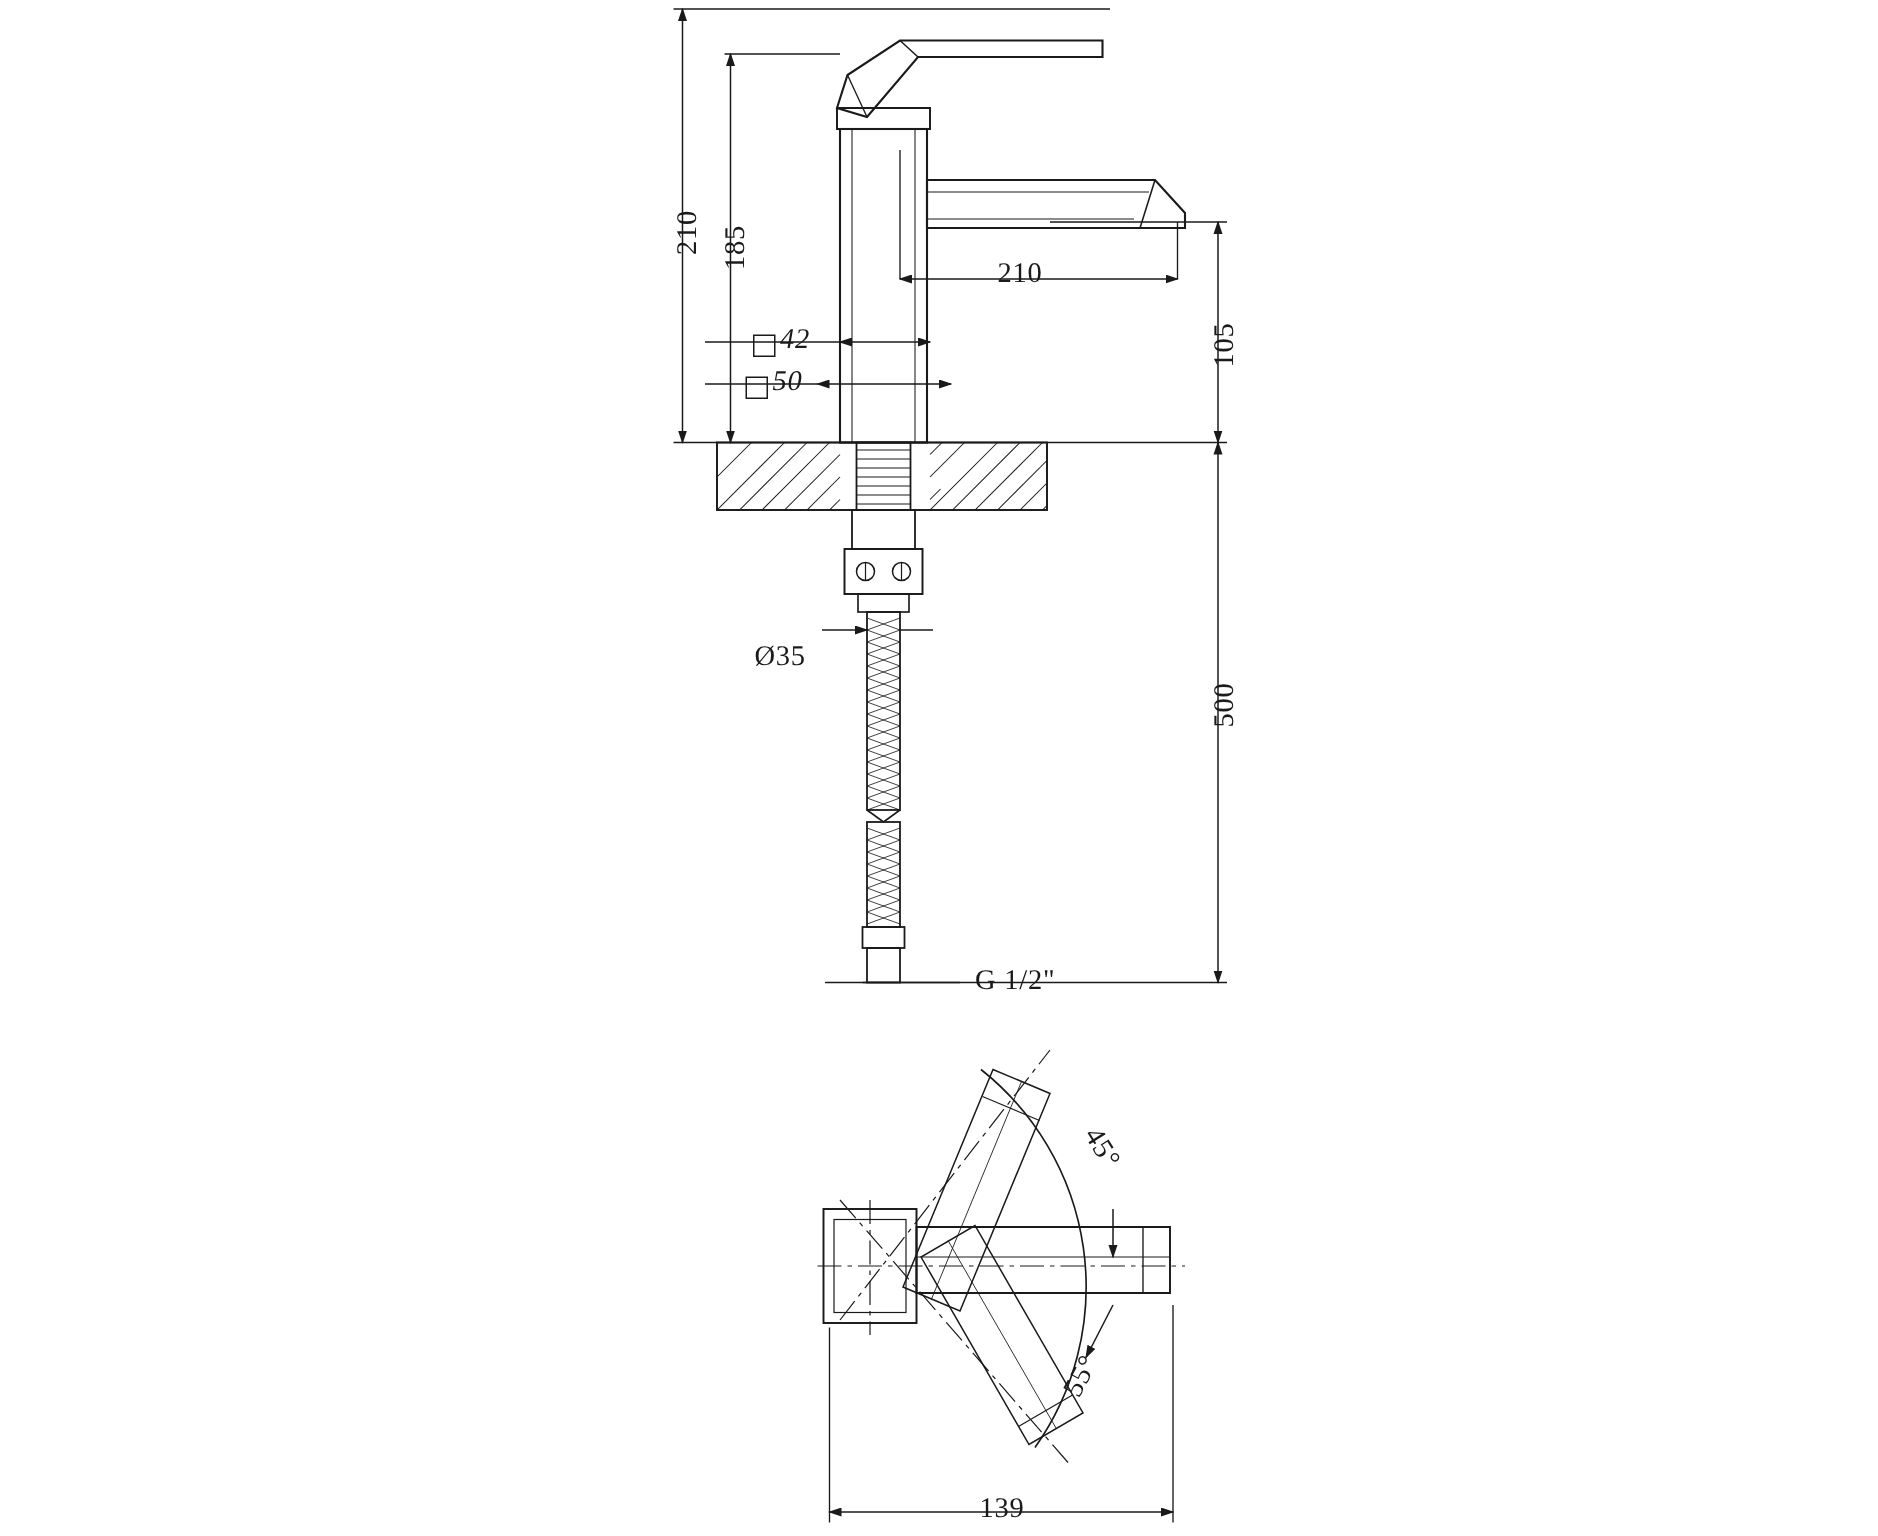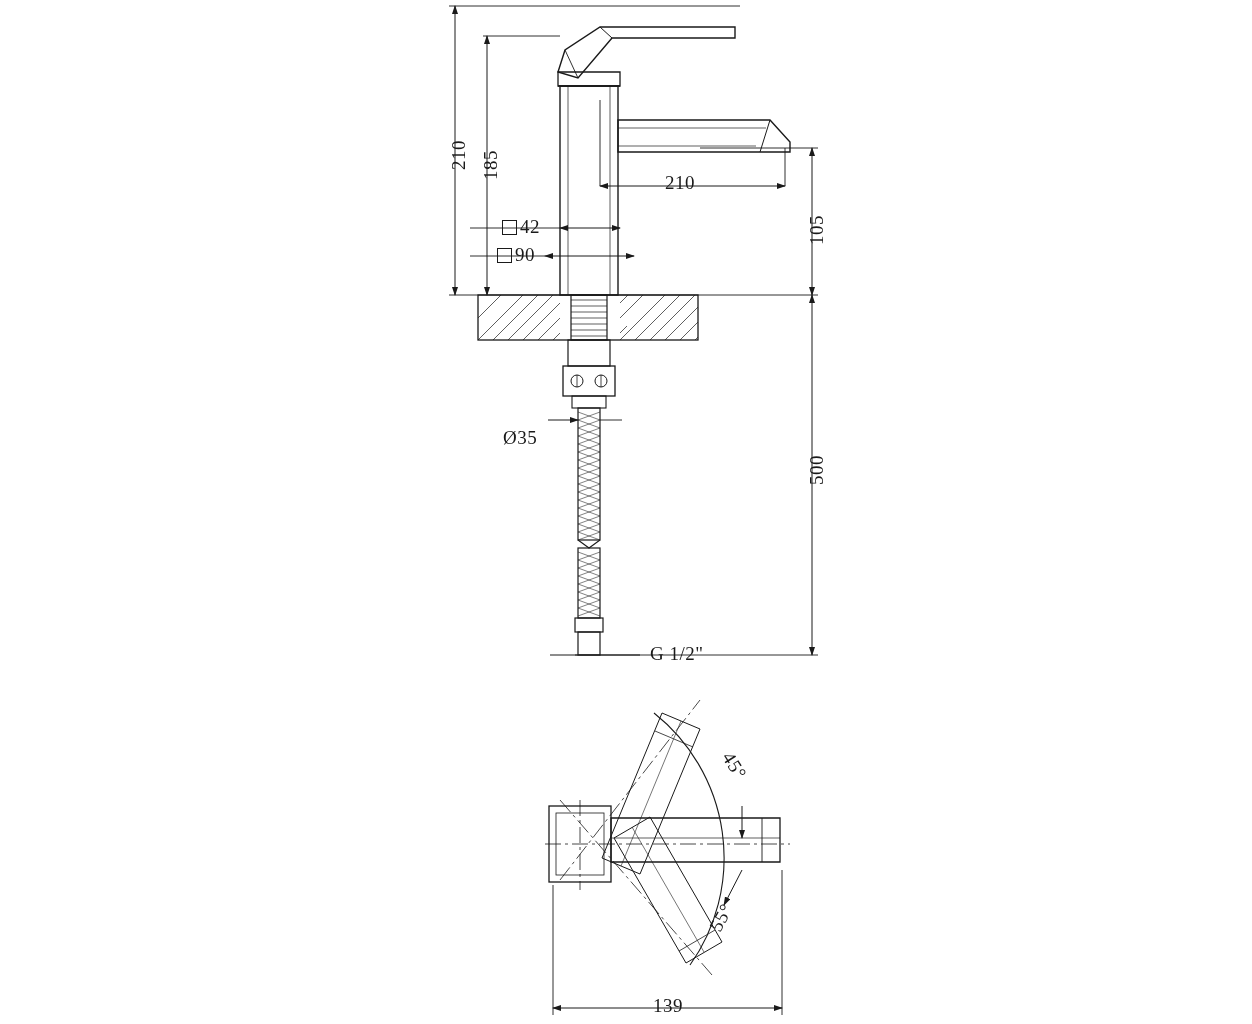--- a/index.html
+++ b/index.html
@@ -46,21 +46,21 @@
     transform-origin: left top;
   }
   .sq-glyph {
     display: inline-block;
     width: 13px;
     height: 13px;
     border: 1.6px solid #1a1a1a;
     margin-right: 3px;
     vertical-align: -1px;
   }
-  .lbl-row { display: flex; align-items: center; }
+  .lbl-row { display: flex; align-items: flex-end; font-style: italic; }
 </style>
 </head>
 <body>
 
 <div id="stage">
 
   <svg id="drawing" viewBox="0 0 1252 1024">
     <g stroke="#1a1a1a" fill="none" stroke-width="1.3">
 
       <g stroke-width="0.9">
@@ -274,21 +274,21 @@
 
   <div class="dim-label" style="left:665px; top:172px;">210</div>
 
   <div class="dim-label lbl-row" style="left:502px; top:216px;">
     <span class="sq-glyph"></span>
     <span>42</span>
   </div>
 
   <div class="dim-label lbl-row" style="left:497px; top:244px;">
     <span class="sq-glyph"></span>
-    <span>90</span>
+    <span>50</span>
   </div>
 
   <div class="dim-label rot90" style="left:806px; top:485px;">500</div>
 
   <div class="dim-label" style="left:503px; top:427px;">Ø35</div>
 
   <div class="dim-label" style="left:650px; top:643px;">G 1/2"</div>
 
   <div class="dim-label rot-a45" style="left:736px; top:748px;">45°</div>
 

